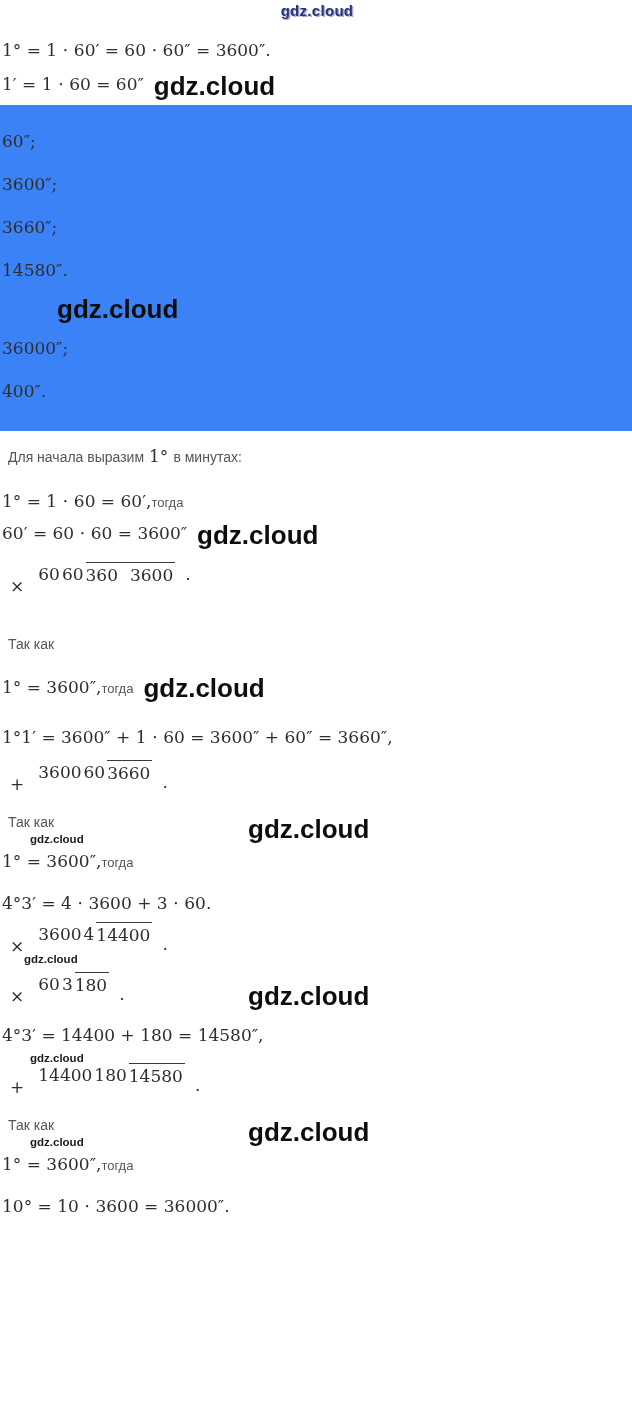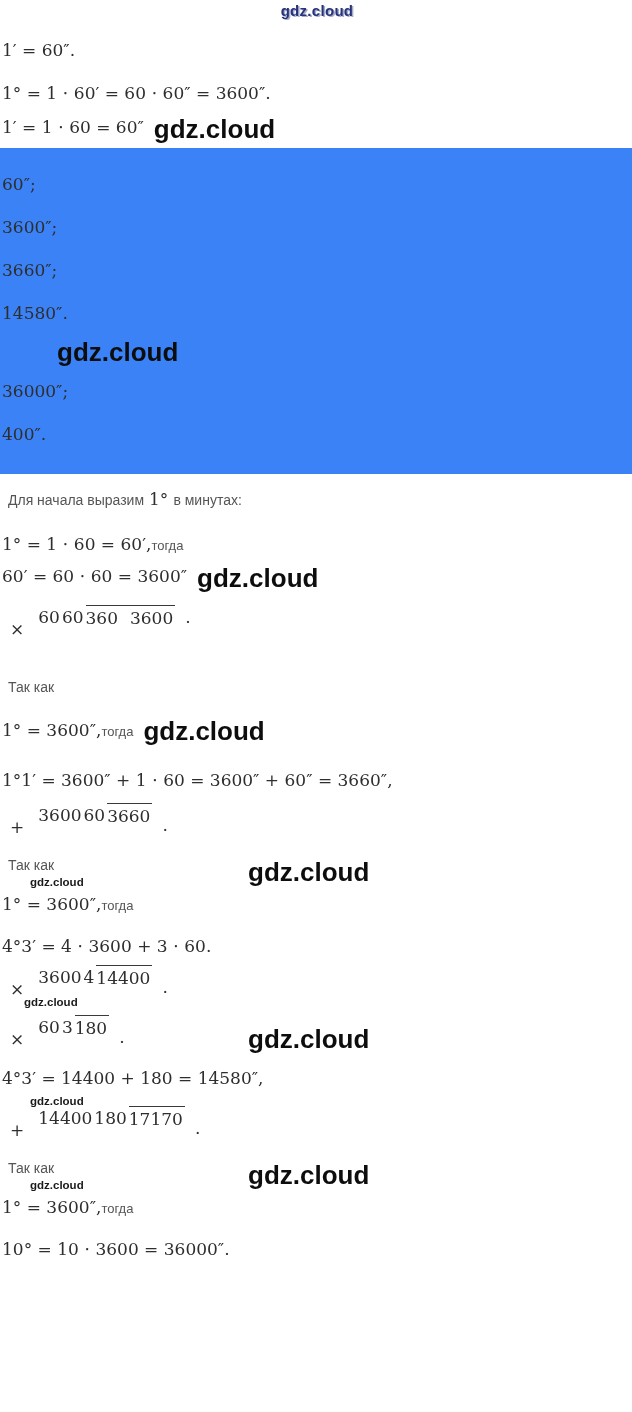--- a/index.html
+++ b/index.html
@@ -74,21 +74,20 @@
   .cluster .sans { line-height:20px; }
   .cluster .wm-small { margin-left:28px; }
 </style>
 </head>
 <body>
 
 <div class="page">
 
   <div class="wm-top">gdz.cloud</div>
 
-  <div class="math line" style="margin-top:17px">1′ = 60″.</div>
   <div class="math line" style="margin-top:17px">1° = 1 ⋅ 60′ = 60 ⋅ 60″ = 3600″.</div>
 
   <div class="line" style="margin-top:8px">
     <span class="math">1′ = 1 ⋅ 60 = 60″</span><span class="wm-big inline-wm">gdz.cloud</span>
   </div>
 
   <div class="green" style="margin-top:6px">
     <div class="math g-item">60″;</div>
     <div class="math g-item">3600″;</div>
     <div class="math g-item">3660″;</div>
@@ -179,21 +178,21 @@
 
   <div class="wm-small-line" style="margin-top:0">
     <span class="wm-small">gdz.cloud</span>
   </div>
 
   <div class="arith" style="margin-top:0">
     <span class="op">+</span>
     <span class="col">
       <span class="num">14400</span>
       <span class="num">180</span>
-      <span class="num bt">17170</span>
+      <span class="num bt">14580</span>
     </span>
     <span class="tail">.</span>
   </div>
 
   <div class="cluster" style="margin-top:4px">
     <div class="sans">Так как</div>
     <div class="wm-small">gdz.cloud</div>
     <span class="wm-big side-wm">gdz.cloud</span>
   </div>
 

